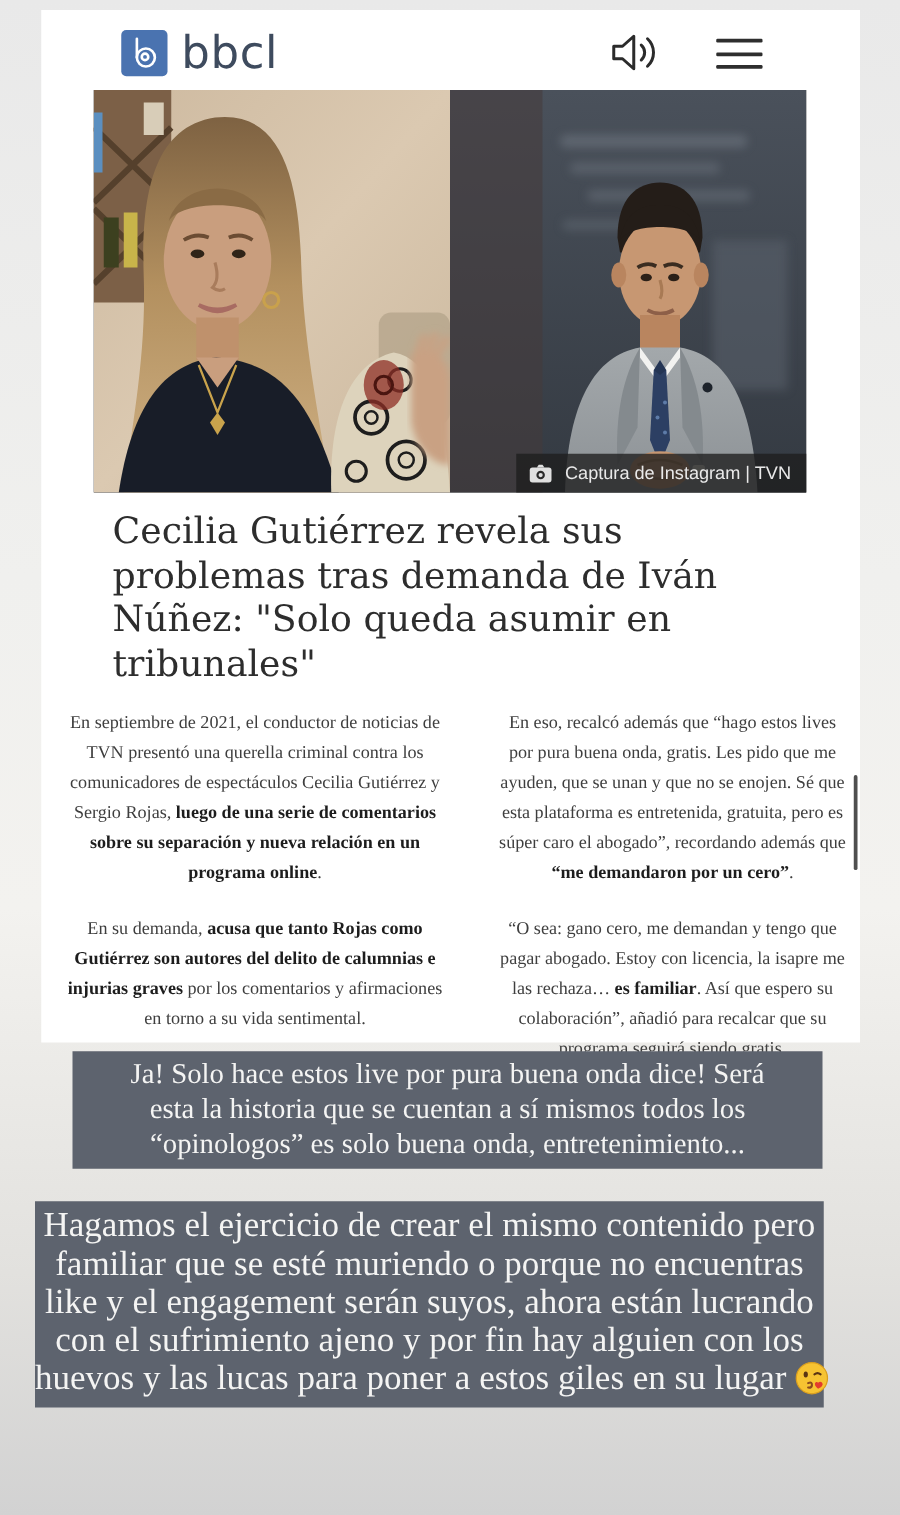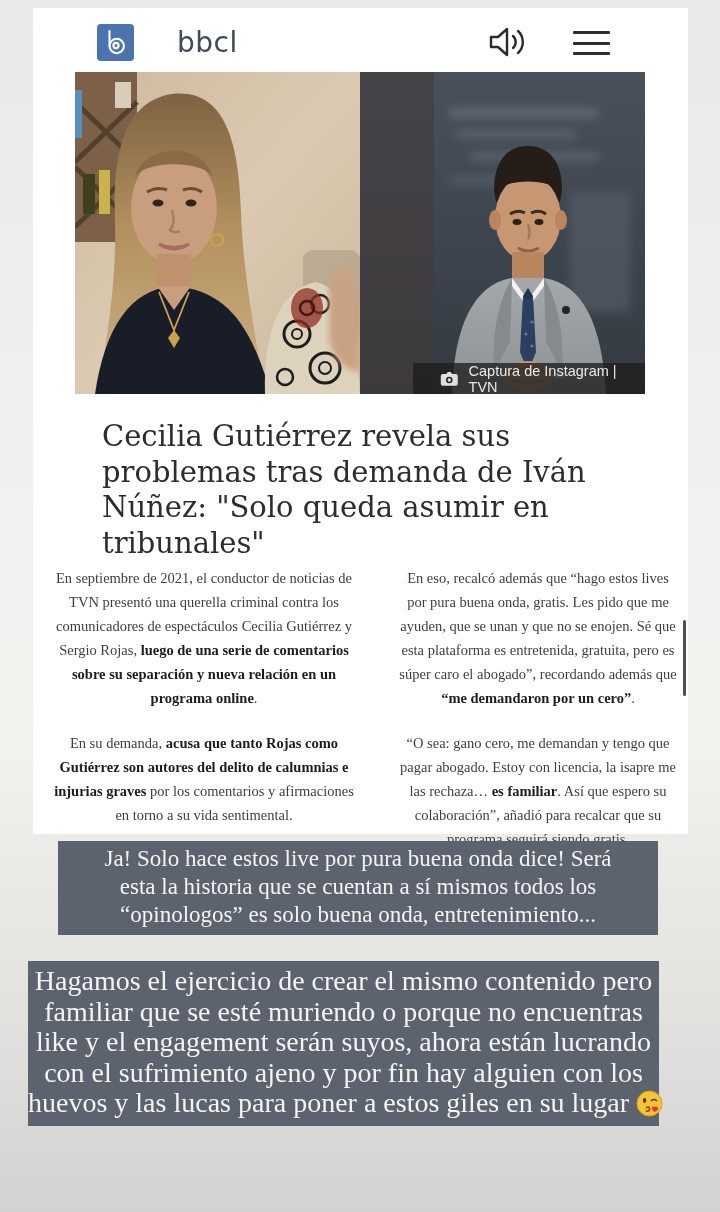--- a/index.html
+++ b/index.html
@@ -6,32 +6,32 @@
   .story{
     position:relative;width:720px;height:1212px;overflow:hidden;
     background:linear-gradient(180deg,#e9e9e9 0%,#f0f0ee 38%,#f3f2ef 60%,#e2e1de 84%,#d2d2d2 100%);
     font-family:"Liberation Serif",serif;
   }
   .card{position:absolute;left:33px;top:8px;width:655px;height:826px;background:#ffffff;}
 
   
   .logo{position:absolute;left:64px;top:16px;display:flex;align-items:center;gap:11px;cursor:pointer;}
   .logo-badge{width:37px;height:37px;border-radius:4px;background:#4a73b0;display:flex;align-items:center;justify-content:center;}
-  .logo-text{font-family:"DejaVu Sans",sans-serif;font-size:28px;color:#3e4b5e;letter-spacing:.5px;line-height:37px;margin-left:32px;}
+  .logo-text{font-family:"DejaVu Sans",sans-serif;font-size:36px;color:#3e4b5e;letter-spacing:.5px;line-height:37px;}
   .sound-btn{position:absolute;left:452px;top:14px;width:46px;height:40px;cursor:pointer;}
   .menu-btn{position:absolute;left:540px;top:21px;width:37px;height:28px;cursor:pointer;display:flex;flex-direction:column;justify-content:space-between;padding:2px 0;box-sizing:border-box;}
   .menu-btn div{height:3px;background:#2e2e2e;border-radius:1px;}
 
   
   .hero{position:absolute;left:42px;top:64px;width:570px;height:322px;display:flex;background:#222;}
   .hero svg{display:block;}
   .caption-bar{
     position:absolute;right:0;bottom:0;width:232px;height:31px;
     background:rgba(30,30,30,.78);display:flex;align-items:center;gap:10px;
-    padding-left:27px;box-sizing:border-box;
+    padding-left:10px;box-sizing:border-box;
     color:#e9e9e9;font-family:"Liberation Sans",sans-serif;font-size:14.5px;
   }
 
   
   .headline{position:absolute;left:57px;top:399px;width:560px;color:#2d2d2d;
     font-family:"DejaVu Serif",serif;font-size:29px;line-height:35.5px;}
   .hl-line{display:block;white-space:nowrap;}
 
   
   .columns{position:absolute;left:17px;top:558px;display:flex;gap:38px;}
@@ -211,21 +211,21 @@
         <svg width="19" height="16" viewBox="0 0 19 16">
           <rect x="0.8" y="3" width="17.4" height="12" rx="2.2" fill="#e0e0e0"></rect>
           <path d="M6.5 3 L8 0.8 L11 0.8 L12.5 3 Z" fill="#e0e0e0"></path>
           <circle cx="9.5" cy="9" r="3.4" fill="#2a2a2a"></circle>
           <circle cx="9.5" cy="9" r="1.7" fill="#e0e0e0"></circle>
         </svg>
         <span>Captura de Instagram | TVN</span>
       </div>
     </div>
 
-    <h1 class="headline" id="headline" style="margin:12px;font-weight:400;">
+    <h1 class="headline" id="headline" style="margin:0;font-weight:400;">
         <span class="hl-line">Cecilia Gutiérrez revela sus</span>
         <span class="hl-line">problemas tras demanda de Iván</span>
         <span class="hl-line">Núñez: "Solo queda asumir en</span>
         <span class="hl-line">tribunales"</span>
       </h1>
 
     <div class="columns">
       <div class="col-left" id="col-left">
           <p class="body-para"><span>En septiembre de 2021, el conductor de noticias de TVN presentó una querella criminal contra los comunicadores de espectáculos Cecilia Gutiérrez y Sergio Rojas, </span><span class="b">luego de una serie de comentarios sobre su separación y nueva relación en un programa online</span><span>.</span></p>
           <p class="body-para"><span>En su demanda, </span><span class="b">acusa que tanto Rojas como Gutiérrez son autores del delito de calumnias e injurias graves</span><span> por los comentarios y afirmaciones en torno a su vida sentimental.</span></p>

